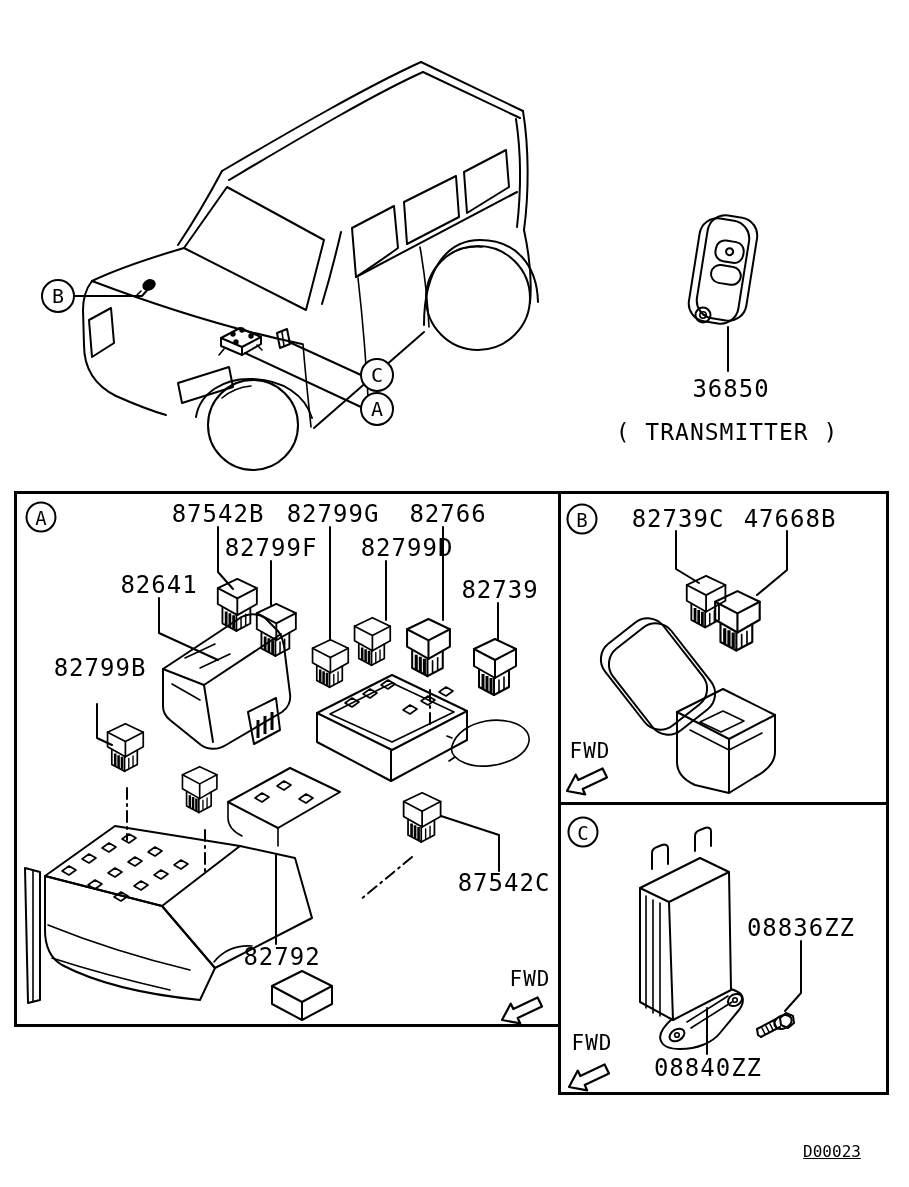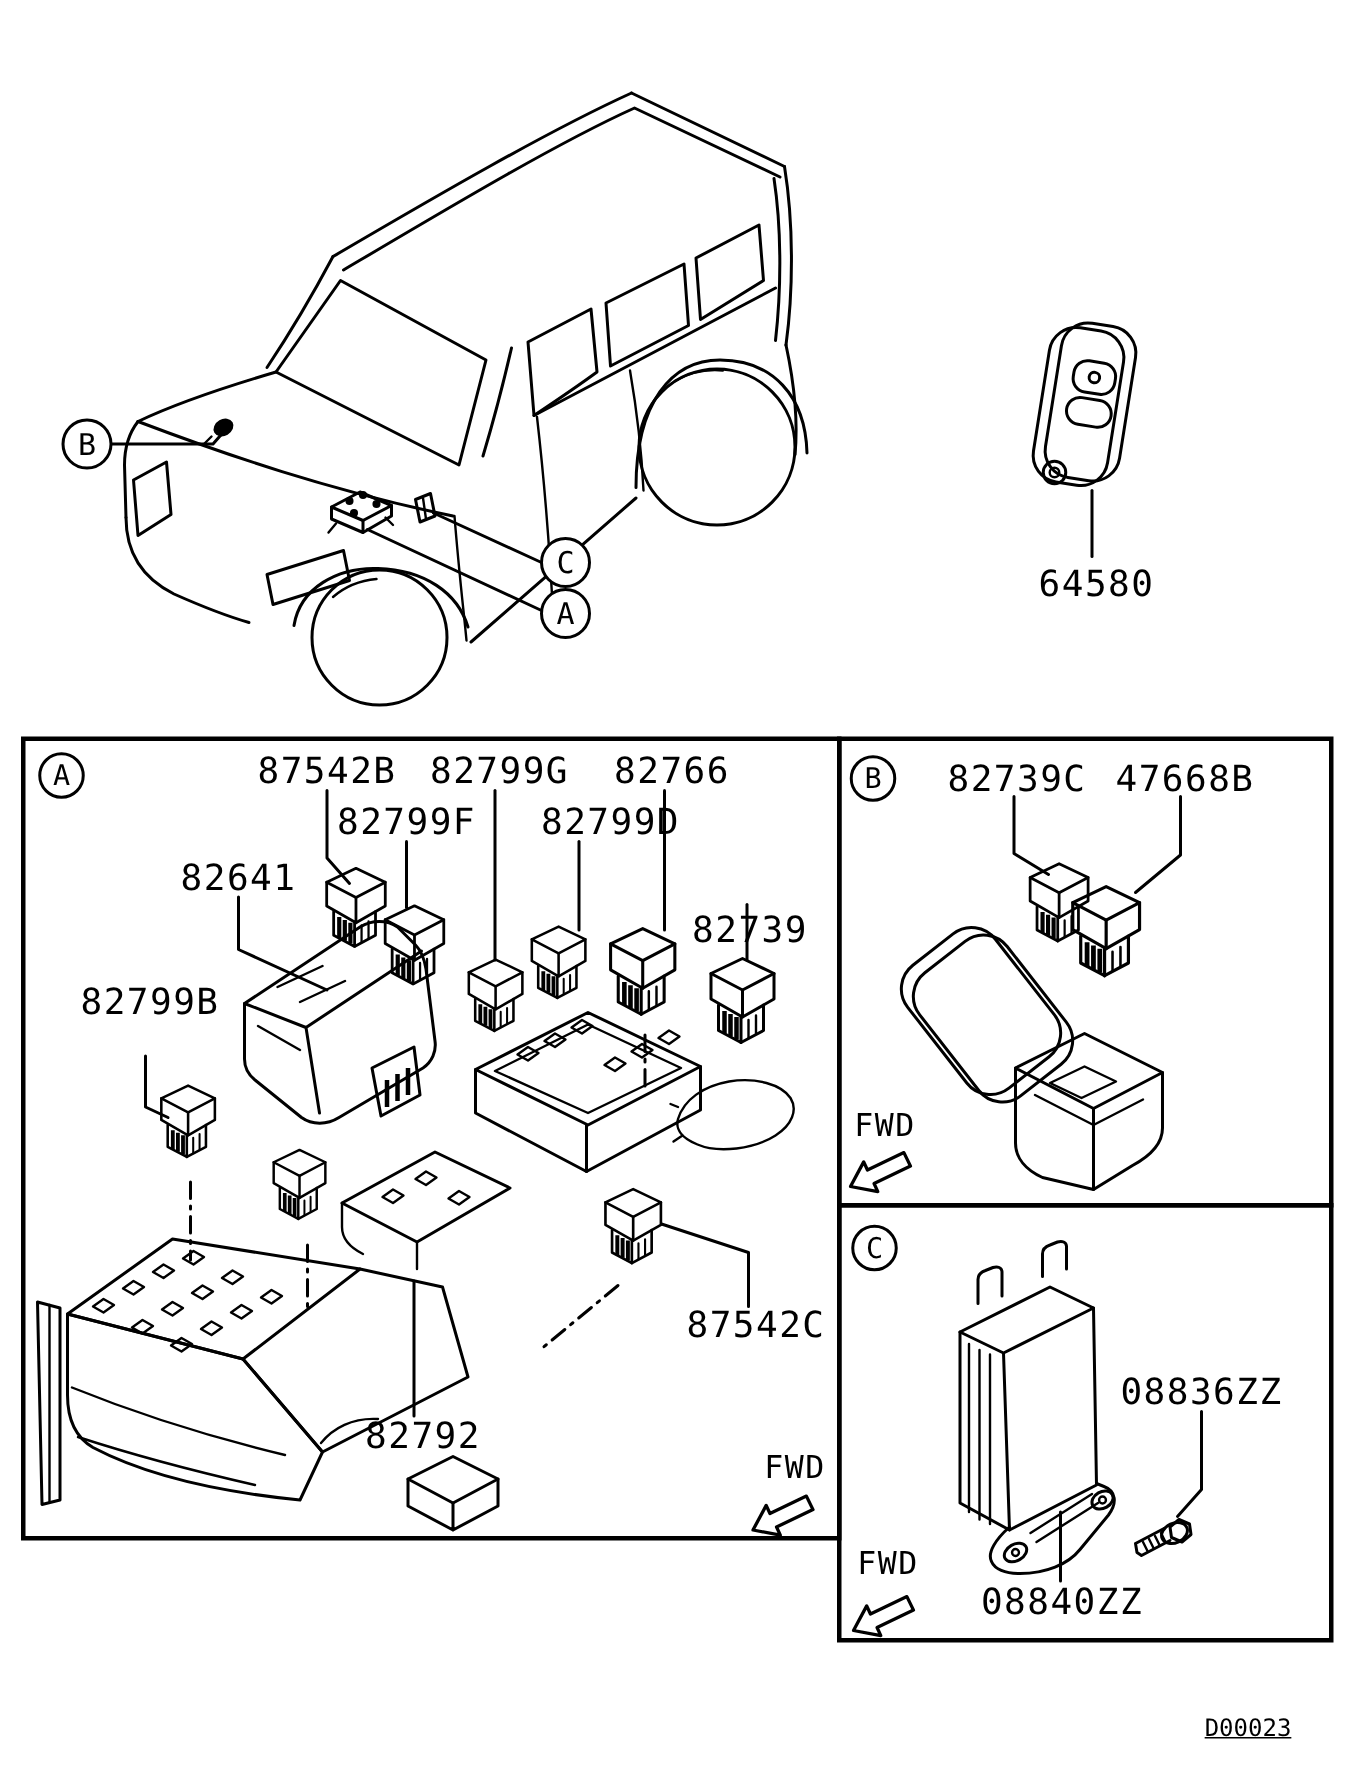--- a/index.html
+++ b/index.html
@@ -252,32 +252,33 @@
   <div class="callout car" style="left:58px;top:296px">
       <span>B</span>
     </div>
   <div class="callout car" style="left:377px;top:375px">
       <span>C</span>
     </div>
   <div class="callout car" style="left:377px;top:409px">
       <span>A</span>
     </div>
 
-  <div class="lbl" style="left:731px;top:389px">64580</div>
+  <div class="lbl" style="left:731px;top:389px">36850</div>
+  <div class="lbl cap" style="left:727px;top:432px">( TRANSMITTER )</div>
 
   <div class="callout panel" style="left:41px;top:517px">
       <span>A</span>
     </div>
   <div class="lbl" style="left:218px;top:514px">87542B</div>
   <div class="lbl" style="left:333px;top:514px">82799G</div>
   <div class="lbl" style="left:448px;top:514px">82766</div>
   <div class="lbl" style="left:271px;top:548px">82799F</div>
   <div class="lbl" style="left:407px;top:548px">82799D</div>
   <div class="lbl" style="left:159px;top:585px">82641</div>
-  <div class="lbl" style="left:500px;top:620px">82739</div>
+  <div class="lbl" style="left:500px;top:590px">82739</div>
   <div class="lbl" style="left:100px;top:668px">82799B</div>
   <div class="lbl" style="left:504px;top:883px">87542C</div>
   <div class="lbl" style="left:282px;top:957px">82792</div>
   <div class="lbl fwd" style="left:530px;top:979px">FWD</div>
 
   <div class="callout panel" style="left:582px;top:519px">
       <span>B</span>
     </div>
   <div class="lbl" style="left:678px;top:519px">82739C</div>
   <div class="lbl" style="left:790px;top:519px">47668B</div>

